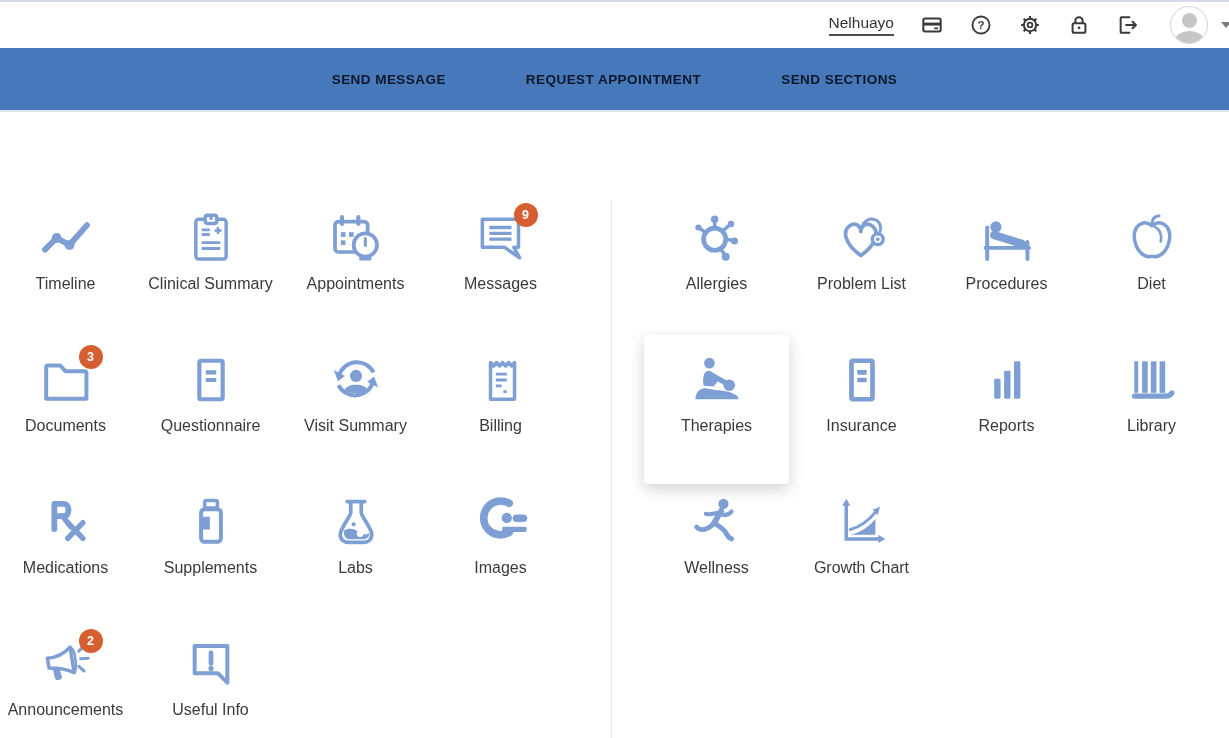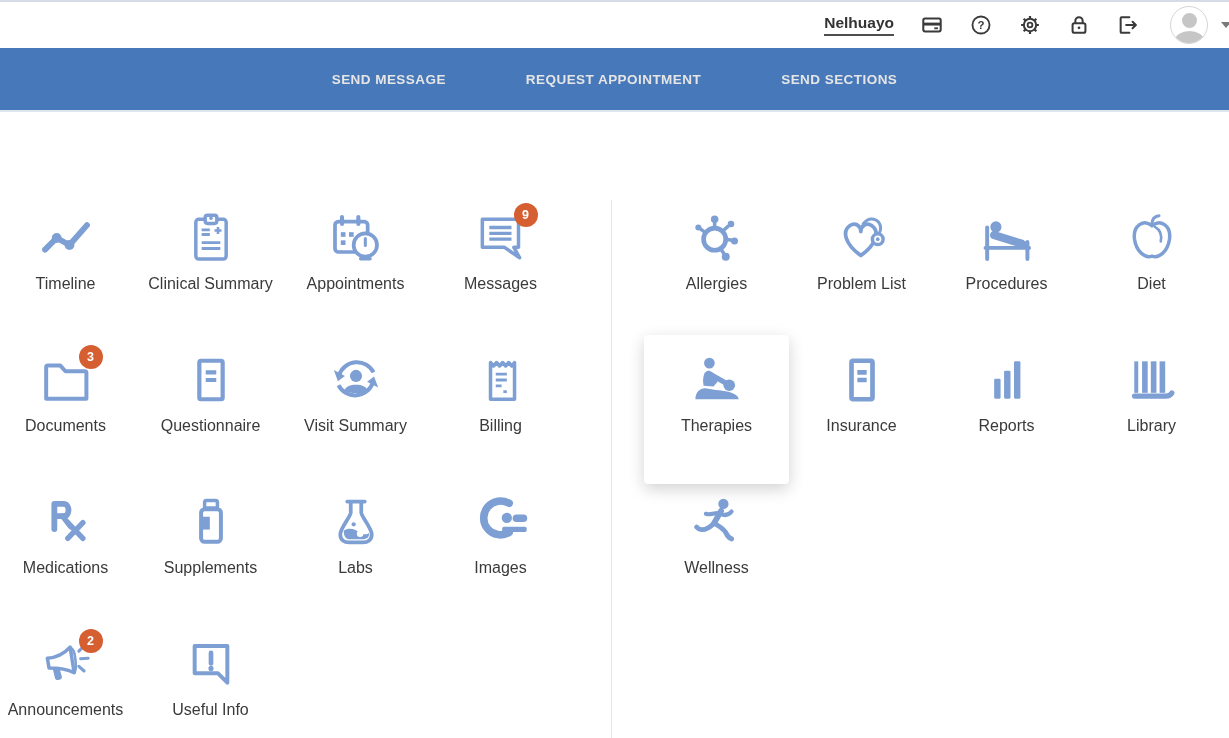--- a/index.html
+++ b/index.html
@@ -11,21 +11,21 @@
   }
 
   
   .topbar {
     height:48px; border-top:2px solid #d5dbe7; background:#fff;
     display:flex; align-items:center; justify-content:flex-end;
     gap:27px; padding-right:2px;
   }
   .username {
     font-size:15.5px; color:#333; cursor:pointer;
-    border-bottom:2px solid #4d4d4d; padding-bottom:3px; line-height:1.1;font-weight:bold;
+    border-bottom:2px solid #4d4d4d; padding-bottom:3px; line-height:1.1;
   }
   .tb-icon { width:22px; height:22px; color:#3a3a3a; display:flex; cursor:pointer; }
   .tb-icon svg { width:22px; height:22px; }
   .avatar {
     width:38px; height:38px; border-radius:50%; border:1px solid #d5d5d5;
     background:#fff; position:relative; overflow:hidden; flex:0 0 auto; margin-left:4px;
     cursor:pointer;
   }
   .avatar .head { position:absolute; top:6px; left:11px; width:15px; height:15px; border-radius:50%; background:#c6c6c6; }
   .avatar .shoulders { position:absolute; bottom:-7px; left:4px; width:29px; height:19px; border-radius:50% 50% 0 0; background:#c6c6c6; }
@@ -34,21 +34,21 @@
     border-top:6px solid #7a7a7a; margin-left:-14px; margin-right:-4px; cursor:pointer;
   }
 
   
   .actionbar {
     height:64px; background:var(--actionbar-blue,#4678ba);
     border-bottom:2px solid #dde5f0;
     display:flex; align-items:center; justify-content:center; gap:80px;
   }
   .action-btn {
-    color:#e5e5e5; font-size:13.5px; font-weight:700; letter-spacing:.45px;
+    color:#0f172a; font-size:13.5px; font-weight:700; letter-spacing:.45px;
     cursor:pointer; white-space:nowrap;
   }
 
   
   .main { position:relative; height:626px; }
   .divider { position:absolute; left:611px; top:88px; bottom:0; width:1px; background:#e6e6e6; }
   .grid { position:absolute; top:90px; display:flex; flex-wrap:wrap; align-content:flex-start; }
   .grid-left  { left:-7px;  width:582px; }
   .grid-right { left:644px; width:582px; }
 
@@ -387,14 +387,27 @@
             <circle cx="29.5" cy="8.5" r="4.4" fill="currentColor"></circle>
             <path d="M27.5 14.5 L21.5 25" stroke="currentColor" stroke-width="5" stroke-linecap="round"></path>
             <path d="M27 17 C31 19 34 18 36.5 15" fill="none" stroke="currentColor" stroke-width="3.6" stroke-linecap="round"></path>
             <path d="M26.5 16.5 C21.5 15.5 18.5 18.5 14.5 17" fill="none" stroke="currentColor" stroke-width="3.6" stroke-linecap="round"></path>
             <path d="M21.5 25 C25.5 27.5 29.5 29.5 31.5 33 C32.5 35 33.5 37.5 36.5 38.5" fill="none" stroke="currentColor" stroke-width="4.2" stroke-linecap="round"></path>
             <path d="M21.5 25 C18 28.5 15 31 10.5 30.5 C9 30.3 7.5 29.5 6.5 28.3" fill="none" stroke="currentColor" stroke-width="4.2" stroke-linecap="round"></path>
           </svg>
         </div>
         <div class="cell-label">Wellness</div>
       </div>
+      <div class="cell">
+        <div class="icon-wrap">
+          <svg viewBox="0 0 48 48">
+            <path d="M10.5 8 V38.5 H40" fill="none" stroke="currentColor" stroke-width="3" stroke-linecap="round"></path>
+            <polygon points="10.5,4 7,10 14,10" fill="currentColor"></polygon>
+            <polygon points="44,38.5 38,35 38,42" fill="currentColor"></polygon>
+            <path d="M14 35 C21 34 29 29 35.5 21.5 L35.5 35 Z" fill="currentColor"></path>
+            <path d="M14 30.5 C22 28.5 30 22.5 36.5 14.5" fill="none" stroke="currentColor" stroke-width="2.6" stroke-linecap="round"></path>
+            <polygon points="39.5,11 33,13.5 37.5,18" fill="currentColor"></polygon>
+          </svg>
+        </div>
+        <div class="cell-label">Growth Chart</div>
+      </div>
     </div>
 </main>
 
 </body></html>

